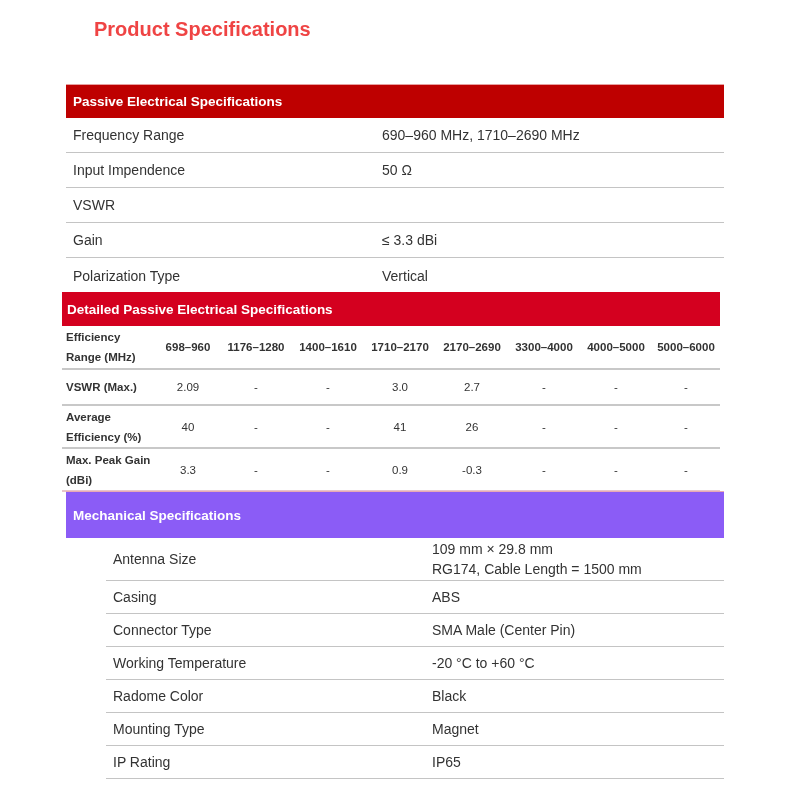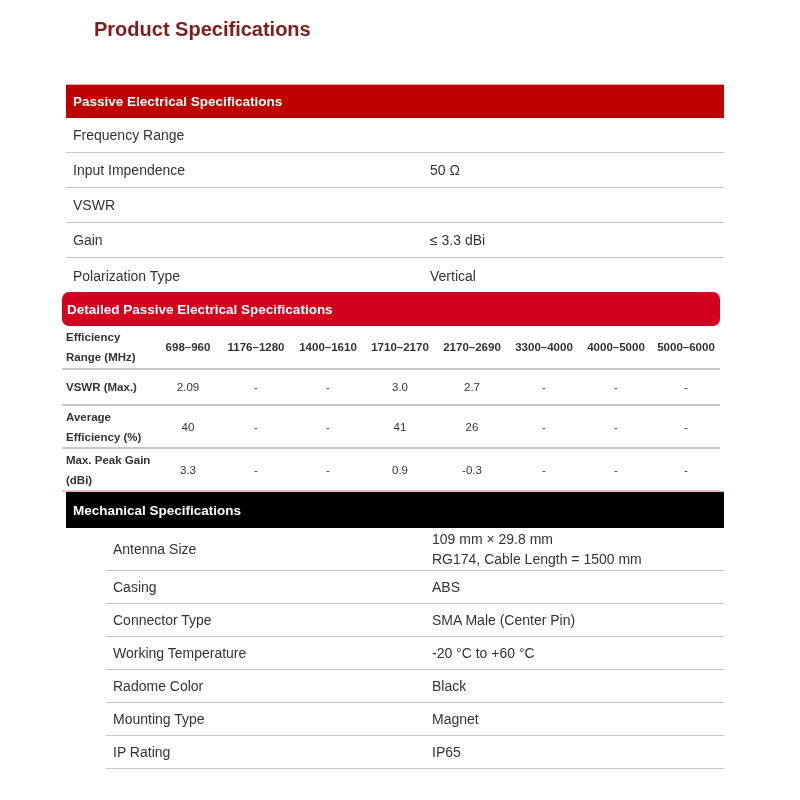--- a/index.html
+++ b/index.html
@@ -1,63 +1,64 @@
 <!DOCTYPE html>
 <html><head>
 <meta charset="utf-8">
 <style>
   html, body { margin:0; padding:0; background:#ffffff; }
   body { width:800px; height:800px; position:relative; overflow:hidden;
          font-family:"Liberation Sans", sans-serif; color:#333333; }
   .page-title { position:absolute; left:94px; top:18px; margin:0;
-         font-size:20px; font-weight:bold; color:#7f1d1d; }
+         font-size:20px; font-weight:bold; color:#ef4444; }
 
   .section { position:absolute; }
   .sec-header { color:#ffffff; font-weight:bold; font-size:13.5px;
          display:flex; align-items:center; padding-left:7px; box-sizing:border-box; }
   .row { display:flex; align-items:center; border-bottom:1px solid #c4c4c4;
          font-size:14px; color:#333; box-sizing:border-box; }
   .row .lbl { width:308px; padding-left:7px; box-sizing:border-box; }
   .row .val { flex:1; padding-left:8px; line-height:20px; }
 
   
   #s1 { left:66px; top:84px; width:658px; }
   #s1 .sec-header { height:34px; background:#be0000; border-top:1px solid #e7a0a0; }
-  #s1 .row { height:35px;gap:48px; }
+  #s1 .row { height:35px; }
   #s1 .row:last-child { border-bottom:none; height:35px; }
 
   
   #s2 { left:62px; top:292px; width:658px; }
-  #s2 .sec-header { height:34px; background:#d4001f; padding-left:5px; font-size:13.5px;border-radius:7px; }
+  #s2 .sec-header { height:34px; background:#d4001f; padding-left:5px; font-size:13.5px; }
   .dtable { width:100%; border-collapse:collapse; table-layout:fixed; }
   .dtable td { font-size:11.5px; color:#333; text-align:center; padding:0;
          border-bottom:2px solid #c8c8c8; }
   .dtable td.rl { text-align:left; padding-left:4px; font-weight:bold; line-height:20px; }
   .dtable tr.hdr td { font-weight:bold; height:42px; }
   .dtable tr.r1 td { height:34px; }
   .dtable tr.r2 td { height:41px; }
   .dtable tr.r3 td { height:41px; border-bottom:2px solid #e9c6cb; }
 
   
   #s3 { left:66px; top:491px; width:658px; }
-  #s3 .sec-header { height:37px; background:#000000; font-size:13.5px; border-top:1px solid #e9aab5; }
+  #s3 .sec-header { height:47px; background:#8b5cf6; font-size:13.5px; border-top:1px solid #e9aab5; }
   #s3 .row { height:33px; border-bottom:1px solid #c4c4c4;margin-left:40px; }
   #s3 .row.tall { height:43px; }
   #s3 .row .lbl { width:318px; }
   #s3 .row .val { padding-left:8px; }
 </style>
 </head>
 <body>
 
 <h1 class="page-title">Product Specifications</h1>
 
 <div class="section" id="s1">
   <div class="sec-header">Passive Electrical Specifications</div>
   <div class="row">
     <span class="lbl">Frequency Range</span>
+    <span class="val">690–960 MHz, 1710–2690 MHz</span>
   </div>
   <div class="row">
     <span class="lbl">Input Impendence</span>
     <span class="val">50 Ω</span>
   </div>
   <div class="row">
     <span class="lbl">VSWR</span>
   </div>
   <div class="row">
     <span class="lbl">Gain</span>

